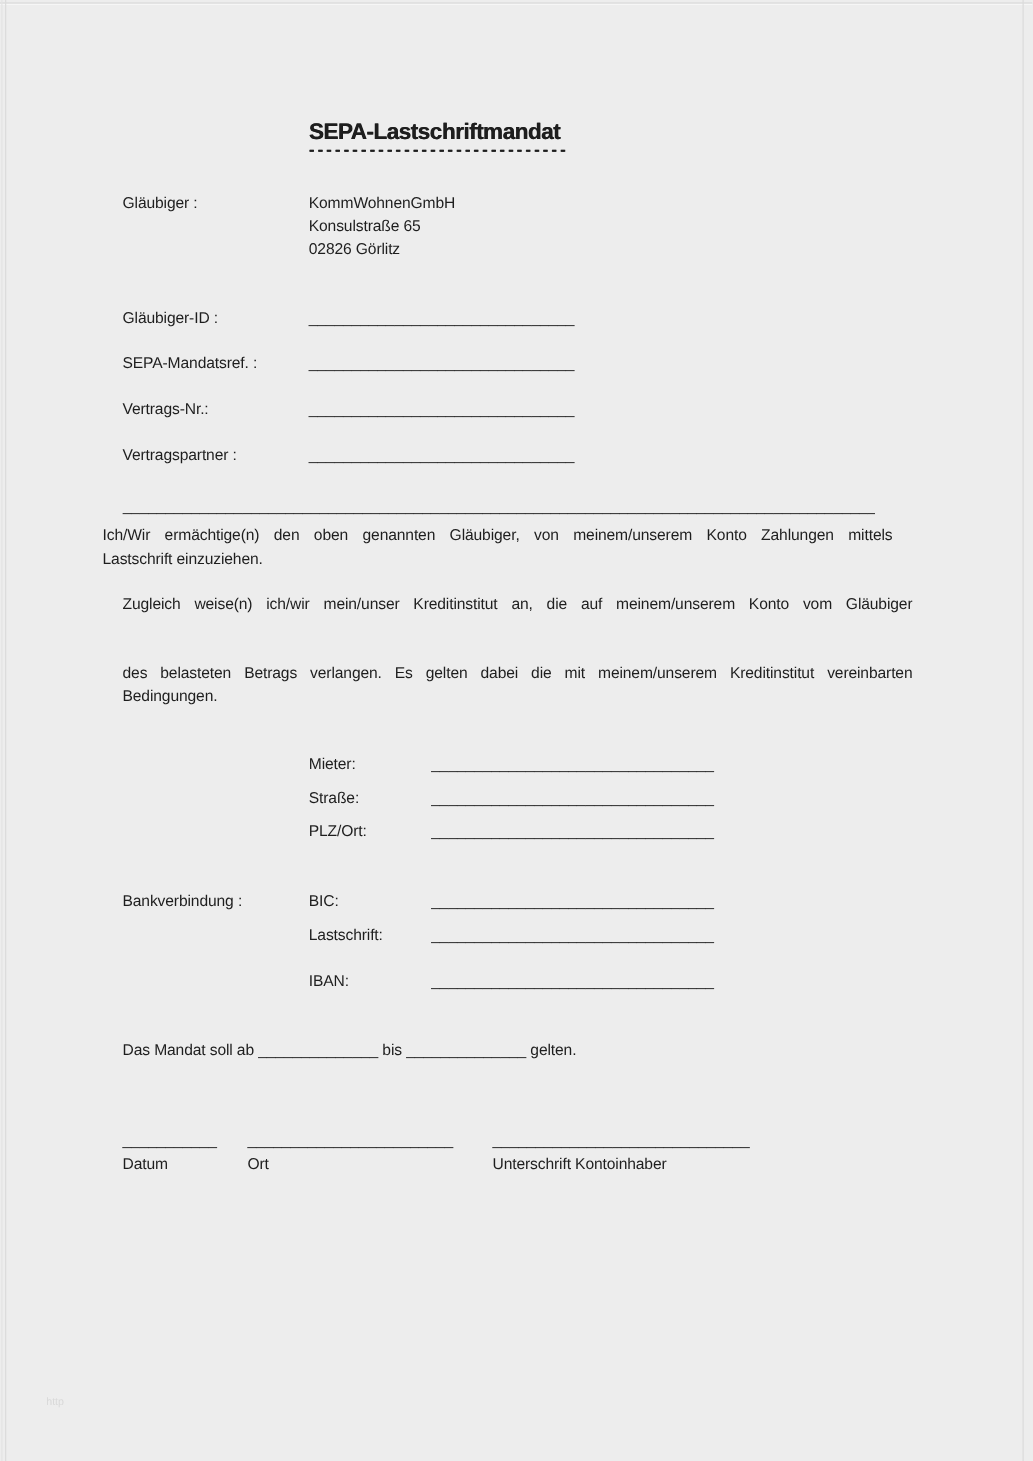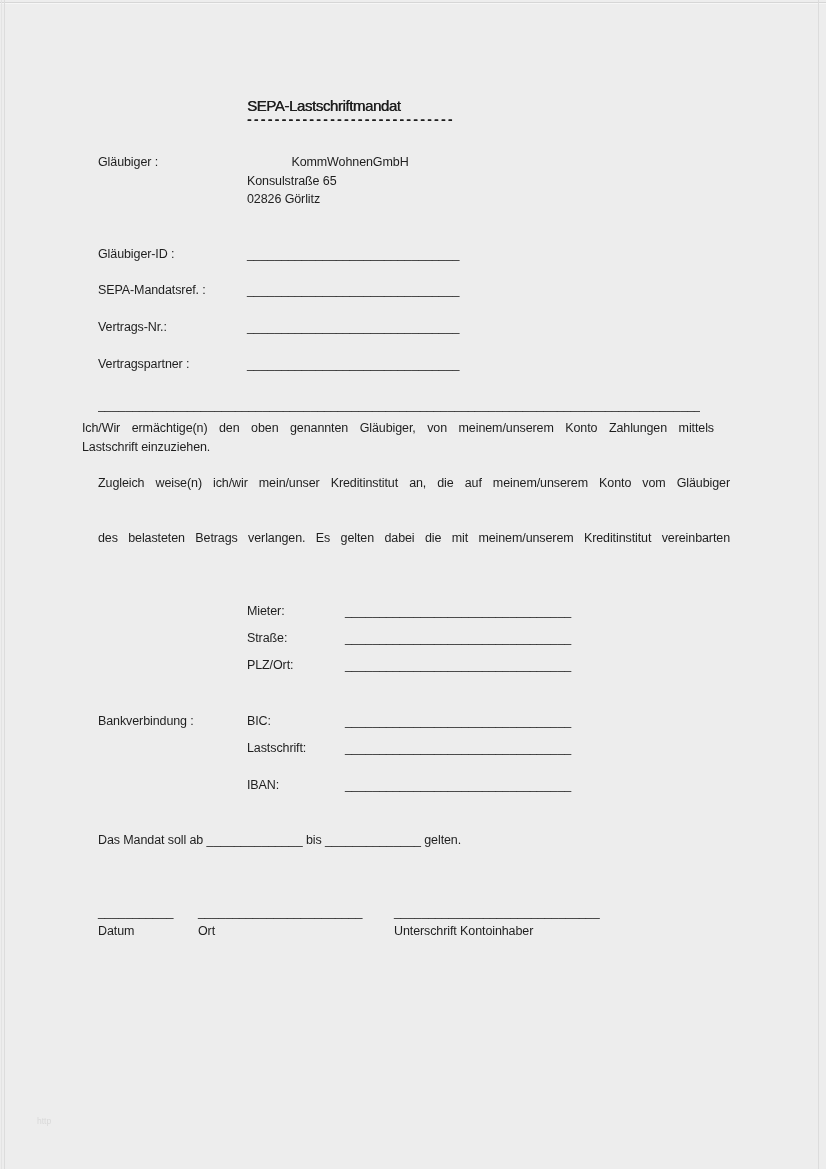--- a/index.html
+++ b/index.html
@@ -19,34 +19,34 @@
     overflow: hidden;
   }
   .abs { position: absolute; white-space: nowrap; }
   .edge { position: absolute; background: #d6d6d6; }
   .edge-top { left: 0; top: 2px; width: 826px; height: 1px; }
   .edge-top2 { left: 0; top: 3px; width: 826px; height: 1px; background: #f6f6f6; }
   .edge-left { left: 1px; top: 0; width: 1px; height: 1169px; background: #e3e3e3; }
   .edge-left2 { left: 4px; top: 0; width: 1px; height: 1169px; background: #dcdcdc; }
   .edge-right { left: 818px; top: 0; width: 1px; height: 1169px; background: #dcdcdc; }
   .title {
-    font-weight: normal;
-    font-size: 15px;
+    font-weight: bold;
+    font-size: 18px;
     letter-spacing: -0.4px;
     text-shadow: 0.4px 0 0 currentColor;
   }
   .dashes {
     font-weight: bold;
     letter-spacing: 2.6px;
     font-size: 13px;
     text-shadow: 0.4px 0 0 currentColor;
   }
   .name-row {
     display: flex;
-    justify-content: center;
+    justify-content: flex-start;
     width: 206px;
   }
   .fillline { color: #2a2a2a; }
   .sepline { overflow: hidden; width: 602px; }
   .par { width: 632px; }
   .par .jline { text-align: justify; text-align-last: justify; white-space: nowrap; overflow: hidden; }
   .par .lline { text-align: left; white-space: nowrap; }
   .watermark { color: #d9d9d9; font-size: 8.5px; letter-spacing: 0; }
 </style>
 </head>
@@ -89,20 +89,21 @@
     <div class="jline">Ich/Wir ermächtige(n) den oben genannten Gläubiger, von meinem/unserem Konto Zahlungen mittels</div>
     <div class="lline">Lastschrift einzuziehen.</div>
   </div>
 
   <div class="abs par" style="left:98px; top:474px">
     <div class="jline">Zugleich weise(n) ich/wir mein/unser Kreditinstitut an, die auf meinem/unserem Konto vom Gläubiger</div>
   </div>
 
   <div class="abs par" style="left:98px; top:529px">
     <div class="jline">des belasteten Betrags verlangen. Es gelten dabei die mit meinem/unserem Kreditinstitut vereinbarten</div>
+    <div class="lline">Bedingungen.</div>
   </div>
 
   <div class="abs" style="left:247px; top:602px">Mieter:</div>
   <div class="abs fillline" style="left:345px; top:602px">_________________________________</div>
 
   <div class="abs" style="left:247px; top:629px">Straße:</div>
   <div class="abs fillline" style="left:345px; top:629px">_________________________________</div>
 
   <div class="abs" style="left:247px; top:656px">PLZ/Ort:</div>
   <div class="abs fillline" style="left:345px; top:656px">_________________________________</div>

